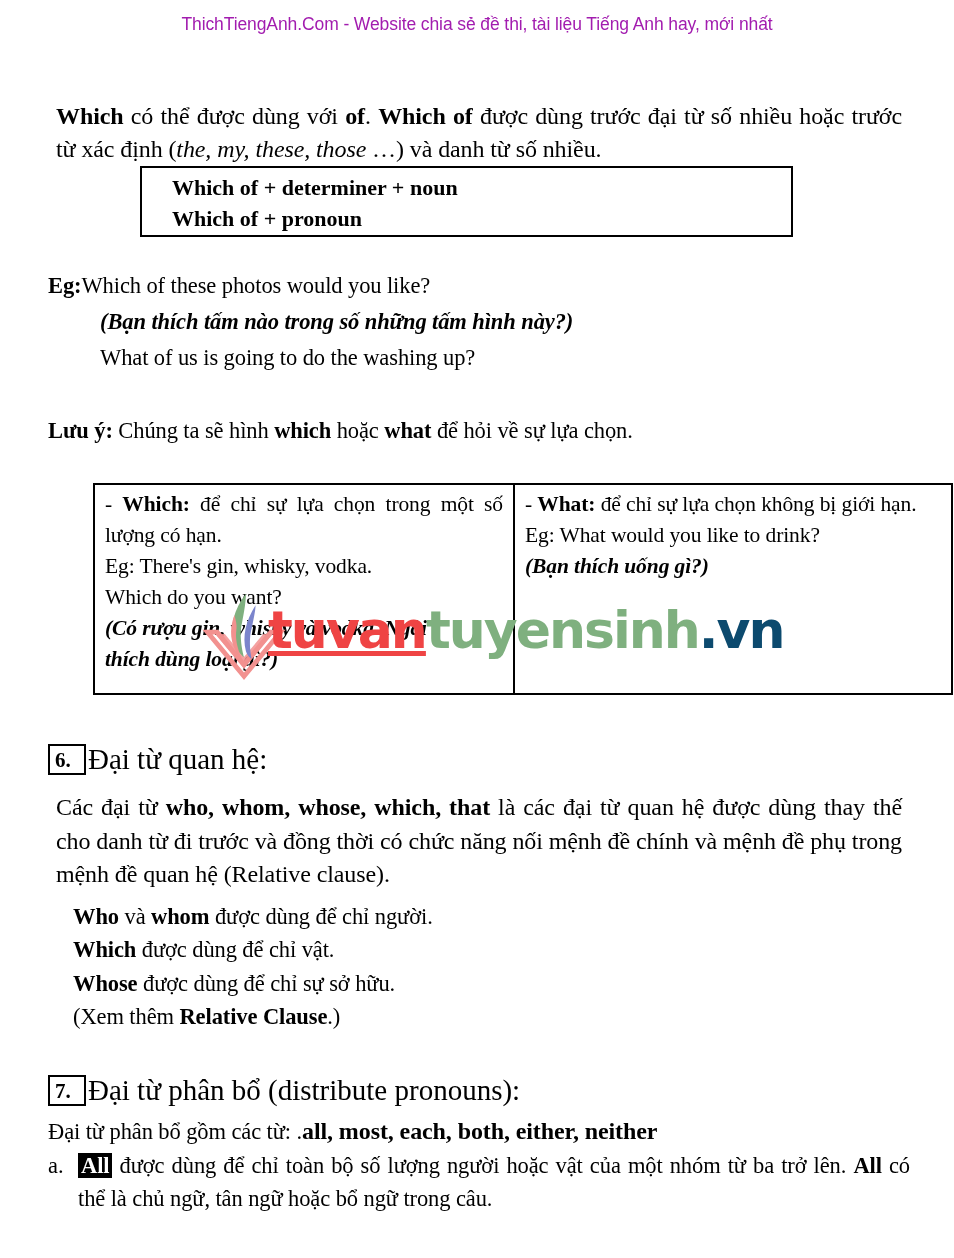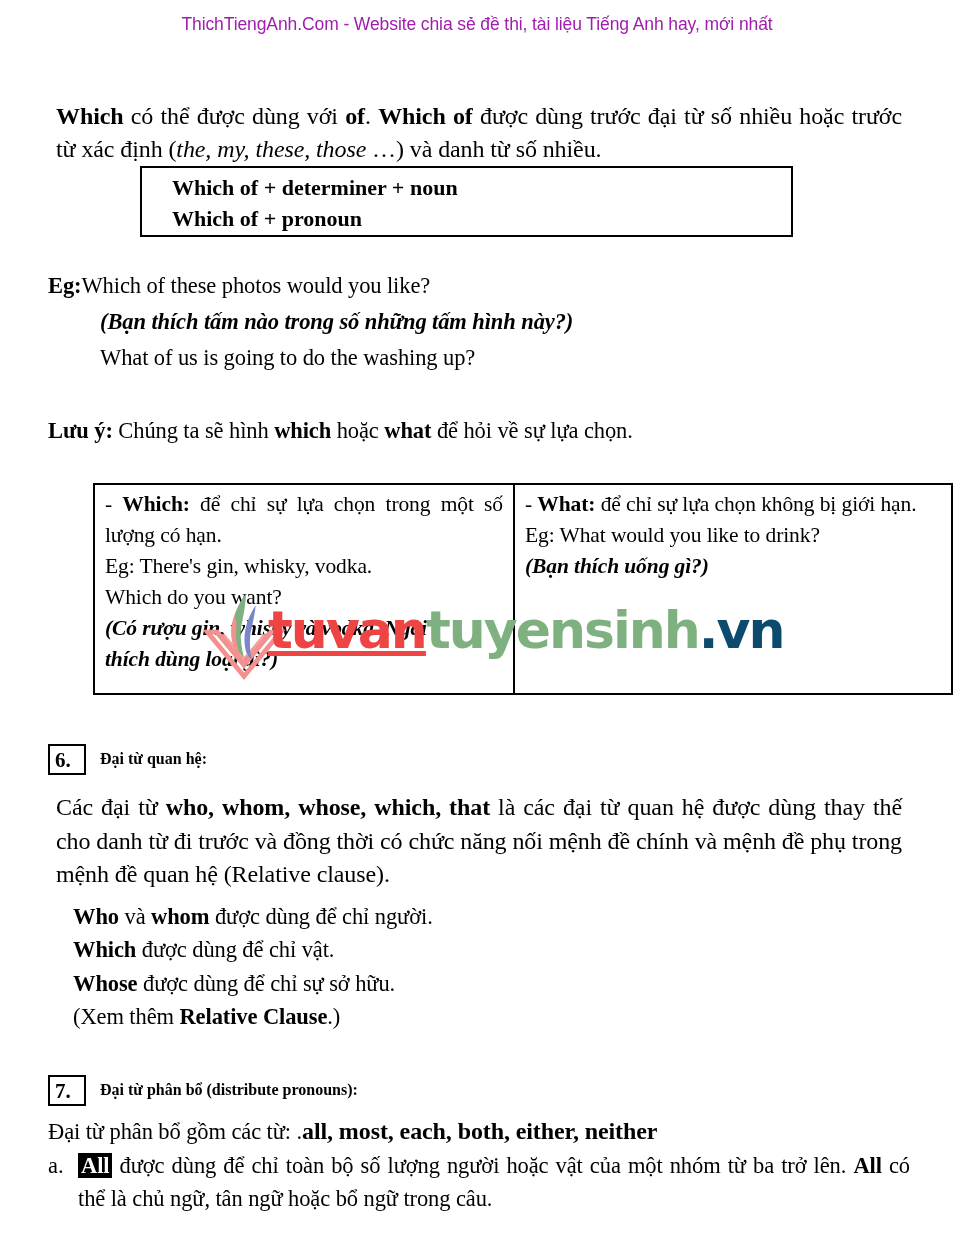--- a/index.html
+++ b/index.html
@@ -155,24 +155,24 @@
     box-sizing: border-box;
     min-width: 38px;
     height: 31px;
     font-size: 21px;
     font-weight: bold;
     line-height: 28px;
     padding: 0 5px;
     text-align: left;
   }
   .sec-title {
-    font-size: 16px;
-    font-weight: bold;
+    font-size: 29px;
+    font-weight: normal;
     line-height: 30px;
-    margin-left: 14px;
+    margin-left: 2px;
     white-space: nowrap;
   }
 
   .sec6 { top: 744px; }
   .sec7 { top: 1075px; }
 
   .block6 {
     position: absolute;
     left: 48px;
     top: 783px;

